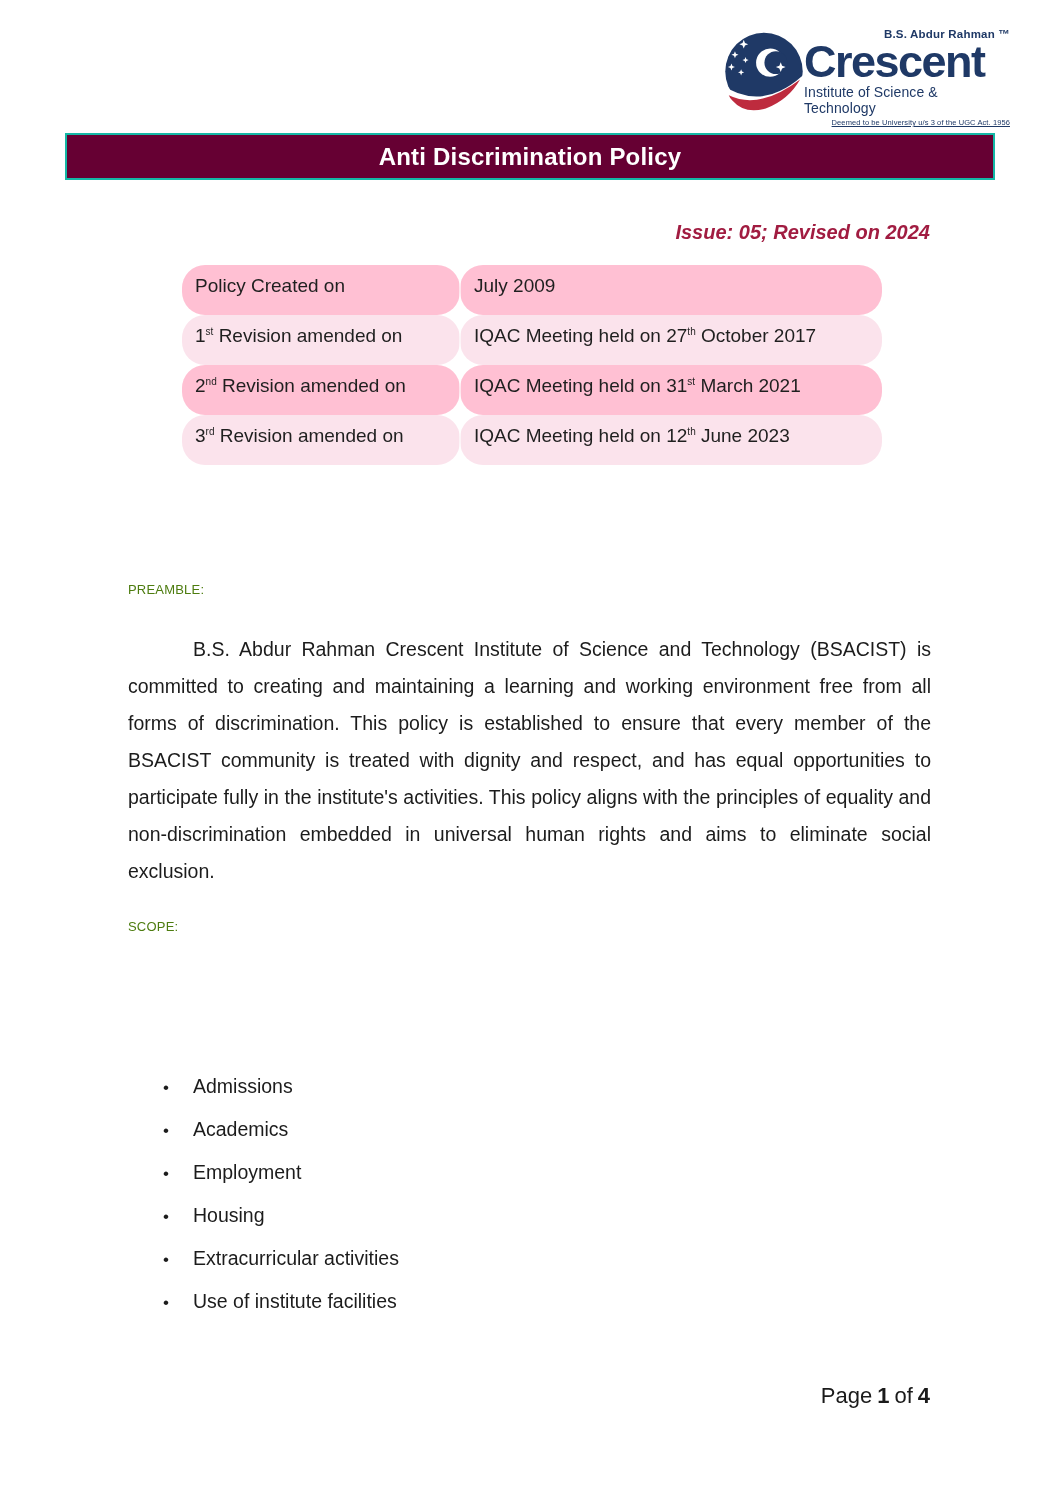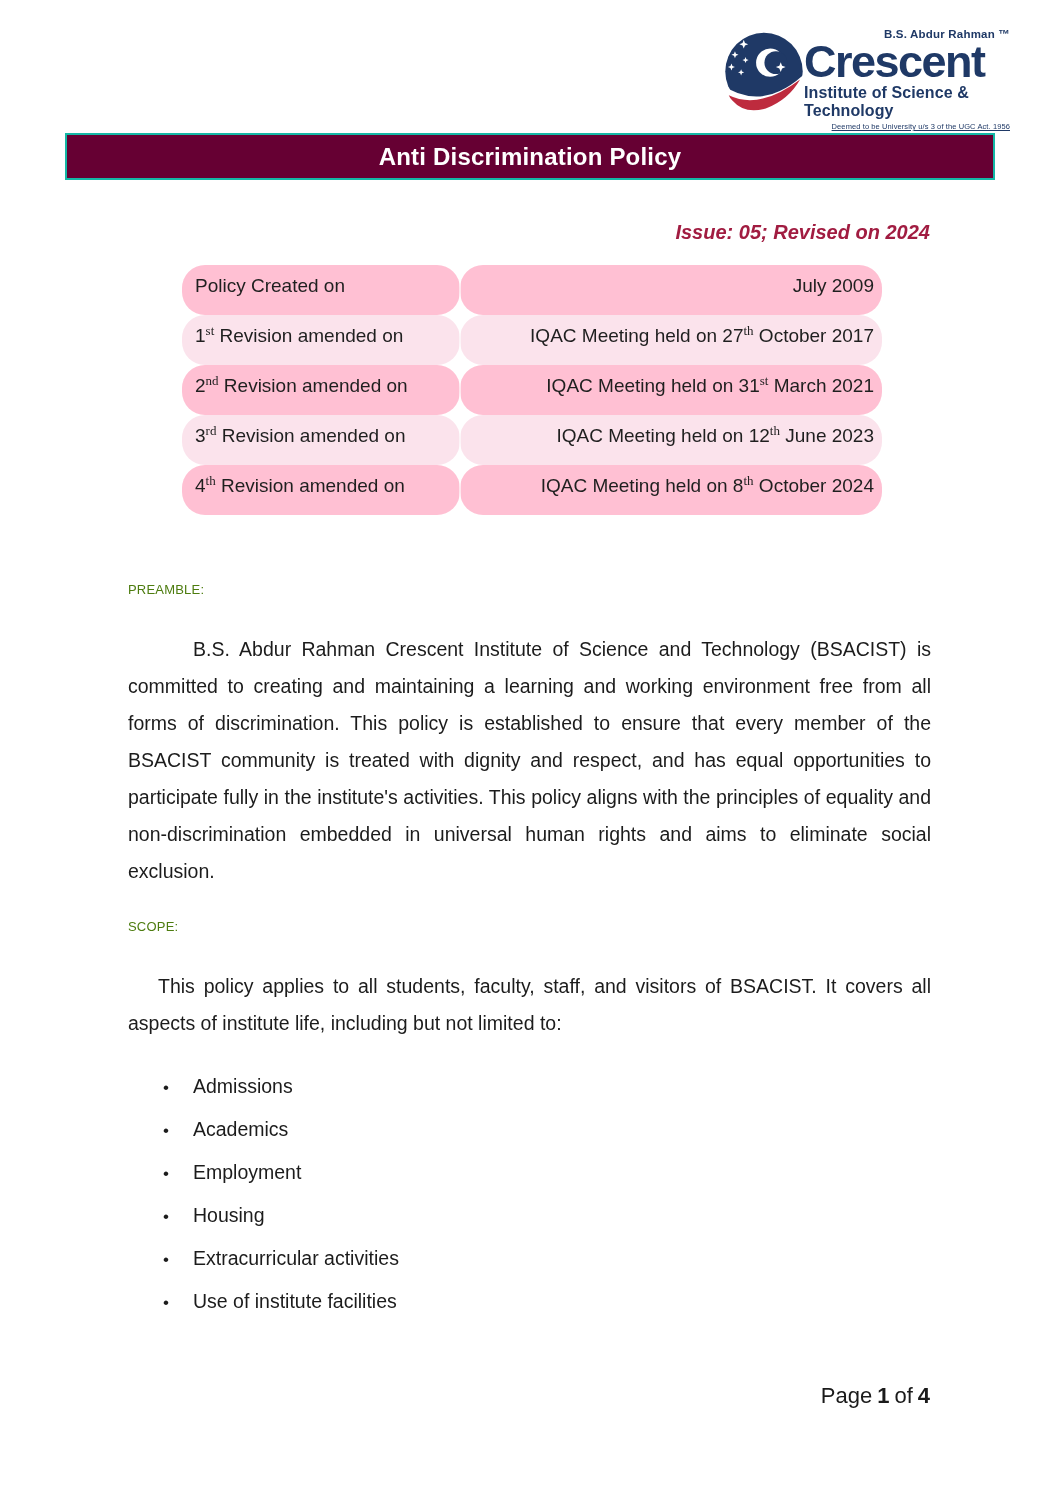--- a/index.html
+++ b/index.html
@@ -6,41 +6,41 @@
   html,body { background:#ffffff; }
   body { font-family:"Liberation Sans", sans-serif; }
   .page { position:relative; width:1058px; height:1497px; background:#ffffff; overflow:hidden;padding-left:28px; }
 
   
   .logo { position:absolute; top:28px; right:48px; display:flex; align-items:flex-start; }
   .logo-mark { width:88px; height:88px; margin-right:-4px; margin-top:3px; flex:0 0 auto; }
   .logo-text { width:206px; display:flex; flex-direction:column; }
   .logo-tm { font-size:11.5px; font-weight:bold; color:#1F3966; text-align:right; letter-spacing:.2px; }
   .logo-brand { font-size:45px; font-weight:bold; color:#1F3966; line-height:42px; letter-spacing:-1.5px; margin-top:1px; }
-  .logo-subtitle { font-size:16px; font-weight:bold; color:#1F3966; letter-spacing:.1px; margin-top:1px; }
+  .logo-subtitle { font-size:14px; font-weight:normal; color:#1F3966; letter-spacing:.1px; margin-top:1px; }
   .logo-tagline { font-size:7.5px; color:#1F3966; text-align:right; margin-top:2px; letter-spacing:.1px;text-decoration:underline; }
 
   
   .title-bar { position:absolute; left:65px; top:133px; width:930px; height:47px;
                background:#660033; border:2px solid #14b8a6;
                display:flex; align-items:center; justify-content:center; }
   .title-bar h1 { color:#ffffff; font-size:24px; font-weight:bold; letter-spacing:.2px; }
 
   .issue-line { position:absolute; top:221px; right:128px; font-size:20px;
                 font-weight:bold; font-style:italic; color:#A11C41; }
 
   
   .rev-table { position:absolute; left:182px; top:265px; width:700px;
                border-collapse:collapse; font-size:19px; color:#1f1f1f; }
   .rev-table td { height:50px; vertical-align:top; padding:10px 8px 0 13px;border-radius:23px; }
   .rev-table td.c1 { width:278px; }
-  .rev-table td.c2 { border-left:2px solid rgba(255,255,255,0.6);text-align:right; }
+  .rev-table td.c2 { border-left:2px solid rgba(255,255,255,0.6); }
   .row-dark td { background:#FFC0D3; }
   .row-light td { background:#FBE3EC; }
-  sup { font-size:13px; vertical-align:super; line-height:0;font-family:Liberation Serif, serif; }
+  sup { font-size:10px; vertical-align:super; line-height:0; }
 
   
   .section-heading { position:absolute; left:128px; font-size:13px; font-weight:normal;
                      color:#4d7c0f; letter-spacing:.2px; }
   .body-para { position:absolute; left:128px; width:803px; font-size:19.5px;
                line-height:37px; color:#1c1c1c; text-align:justify; }
   #preamble-heading { top:582px; }
   #preamble-body { top:631px; text-indent:65px; }
   #scope-heading { top:919px; }
   #scope-intro { top:968px; text-indent:30px; }
@@ -112,32 +112,27 @@
         <td class="c2"><span>IQAC Meeting held on 27</span><sup>th</sup><span> October 2017</span></td>
       </tr>
       <tr class="row-dark">
         <td class="c1"><span>2</span><sup>nd</sup><span> Revision amended on</span></td>
         <td class="c2"><span>IQAC Meeting held on 31</span><sup>st</sup><span> March 2021</span></td>
       </tr>
       <tr class="row-light">
         <td class="c1"><span>3</span><sup>rd</sup><span> Revision amended on</span></td>
         <td class="c2"><span>IQAC Meeting held on 12</span><sup>th</sup><span> June 2023</span></td>
       </tr>
-      <tr class="row-dark">
-        <td class="c1"><span>4</span><sup>th</sup><span> Revision amended on</span></td>
-        <td class="c2"><span>IQAC Meeting held on 8</span><sup>th</sup><span> October 2024</span></td>
-      </tr>
     </tbody>
   </table>
 
   <h2 class="section-heading" id="preamble-heading">PREAMBLE:</h2>
   <p class="body-para" id="preamble-body">B.S. Abdur Rahman Crescent Institute of Science and Technology (BSACIST) is committed to creating and maintaining a learning and working environment free from all forms of discrimination. This policy is established to ensure that every member of the BSACIST community is treated with dignity and respect, and has equal opportunities to participate fully in the institute's activities. This policy aligns with the principles of equality and non-discrimination embedded in universal human rights and aims to eliminate social exclusion.</p>
 
   <h2 class="section-heading" id="scope-heading">SCOPE:</h2>
-  <p class="body-para" id="scope-intro">This policy applies to all students, faculty, staff, and visitors of BSACIST. It covers all aspects of institute life, including but not limited to:</p>
 
   <ul class="bullet-list">
     <li class="bullet-item">
         <span class="bullet-dot">•</span>
         <span>Admissions</span>
       </li>
     <li class="bullet-item">
         <span class="bullet-dot">•</span>
         <span>Academics</span>
       </li>

